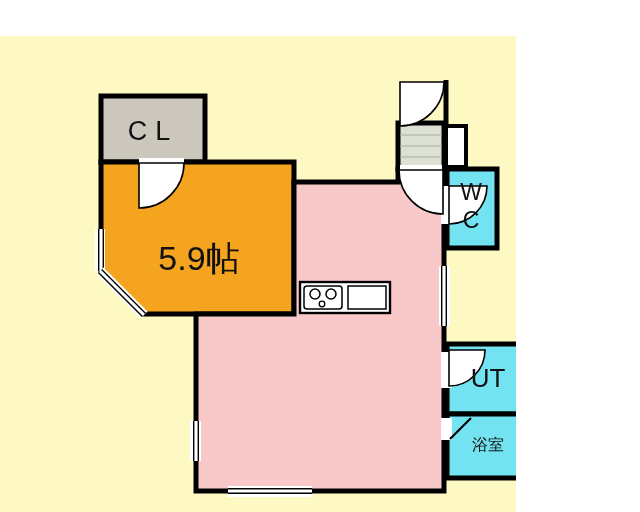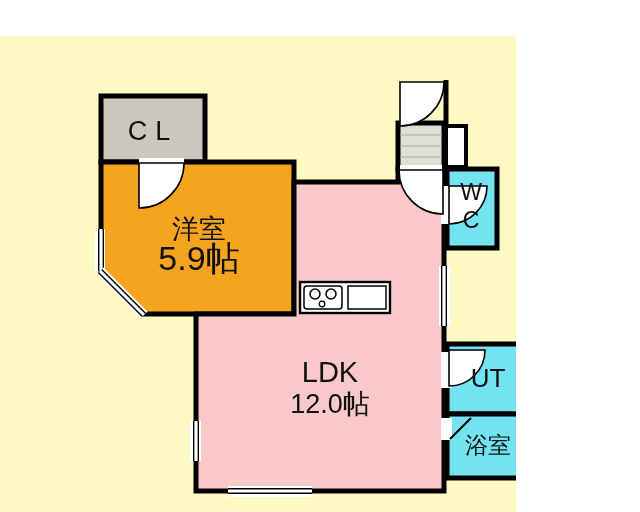--- a/index.html
+++ b/index.html
@@ -21,21 +21,21 @@
     user-select:none;
   }
   .lbl-cl{left:153px;top:95px;font-size:27px;letter-spacing:8px;}
   .lbl-western-name{left:199px;top:193px;font-size:27px;}
   .lbl-western-size{left:199px;top:222px;font-size:34px;}
   .lbl-ldk-name{left:330px;top:336px;font-size:29px;}
   .lbl-ldk-size{left:330px;top:368px;font-size:27px;}
   .lbl-wc-w{left:471px;top:156px;font-size:23px;}
   .lbl-wc-c{left:471px;top:184px;font-size:23px;}
   .lbl-ut{left:488px;top:342px;font-size:26px;}
-  .lbl-bath{left:488px;top:409px;font-size:23px;}
+  .lbl-bath{left:488px;top:409px;font-size:16px;}
 </style>
 </head>
 <body>
 
 <div id="stage">
 
   <svg id="plan-svg" width="640" height="512" viewBox="0 0 640 512">
 
     <g>
       <rect x="101" y="60" width="104" height="66" fill="#CBC7BD" stroke="#000" stroke-width="5"></rect>
@@ -121,25 +121,22 @@
       <rect x="304" y="250" width="38" height="23" rx="3" fill="none" stroke="#000" stroke-width="1.5"></rect>
       <circle cx="315" cy="258" r="5" fill="none" stroke="#000" stroke-width="1.5"></circle>
       <circle cx="331" cy="258" r="5" fill="none" stroke="#000" stroke-width="1.5"></circle>
       <circle cx="322" cy="268" r="2.8" fill="none" stroke="#000" stroke-width="1.3"></circle>
       <rect x="348" y="250" width="38" height="23" fill="#ffffff" stroke="#000" stroke-width="1.5"></rect>
     </g>
   </svg>
 
   <div class="room-label lbl-cl">CL</div>
 
-  <div class="room-label lbl-western-name">洋室</div>
   <div class="room-label lbl-western-size">5.9帖</div>
 
-  <div class="room-label lbl-ldk-name">LDK</div>
-  <div class="room-label lbl-ldk-size">12.0帖</div>
 
   <div class="room-label lbl-wc-w">W</div>
   <div class="room-label lbl-wc-c">C</div>
 
   <div class="room-label lbl-ut">UT</div>
 
   <div class="room-label lbl-bath">浴室</div>
 </div>
 
 </body></html>

